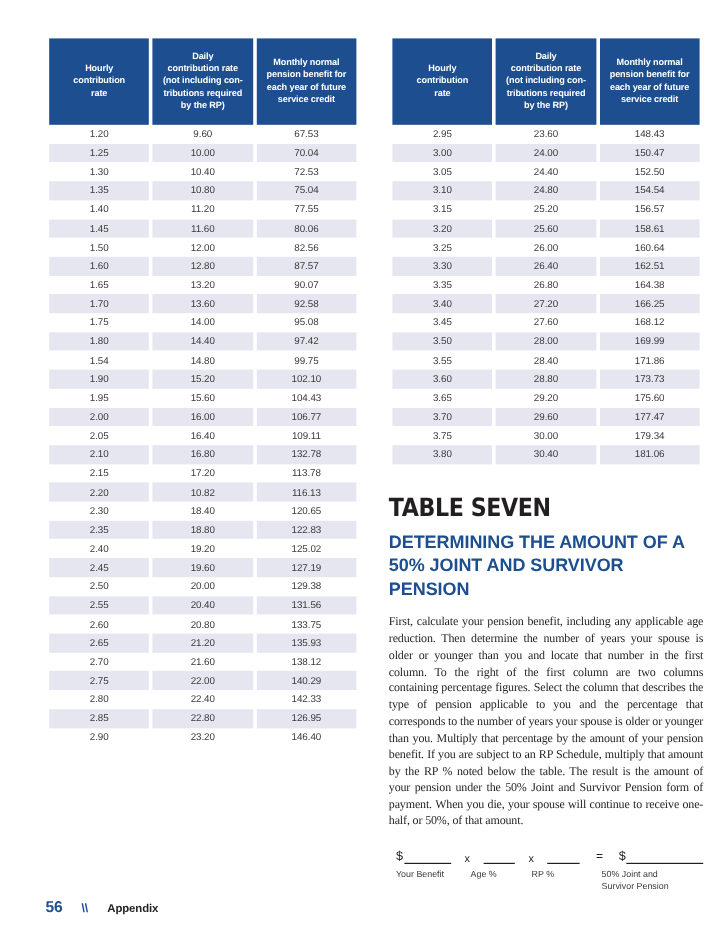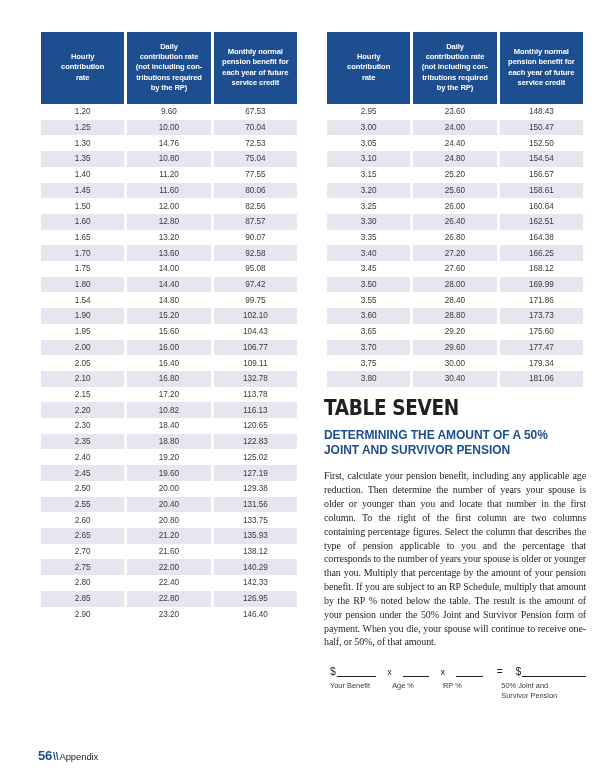--- a/index.html
+++ b/index.html
@@ -61,38 +61,38 @@
     line-height: 1.1;
     letter-spacing: -0.05px;
   }
 
   .rate-table tbody tr:nth-child(even) td {
     background: #e5e6ef;
   }
 
   
   .section {
-    margin-top: 11px;
+    margin-top: 26px;
   }
 
   .section-title {
     font-family: "DejaVu Sans", sans-serif;
     font-size: 21px;
     font-weight: bold;
     color: #231f20;
     letter-spacing: -0.4px;
     line-height: 1;
     transform: scaleX(0.88);
     transform-origin: left center;
     white-space: nowrap;
   }
 
   .section-subtitle {
     margin-top: 9px;
-    font-size: 12px;
+    font-size: 15px;
     font-weight: bold;
     color: #1d4e8f;
     line-height: 1.32;
     letter-spacing: -0.05px;
     text-transform: uppercase;
   }
 
   .body-text {
     margin-top: 10px;
     font-size: 10px;
@@ -151,33 +151,33 @@
 
   
   .footer {
     position: absolute;
     left: 38px;
     bottom: 18px;
     font-size: 10px;
     color: #231f20;
     display: flex;
     align-items: baseline;
-    gap: 1px;
+    gap: 16px;
   }
 
   .footer-pageno {
     font-size: 13px;
     font-weight: bold;
     color: #1d4e8f;
     letter-spacing: -0.3px;
   }
 
   .footer-sep { color: #1d4e8f; font-weight: bold; font-size: 10px; }
 
-  .footer-label { font-size: 9.5px; color: #231f20; letter-spacing: -0.1px; }
+  .footer-label { font-size: 9.5px; color: #231f20; letter-spacing: -0.1px; font-weight: bold; }
 </style>
 </head>
 <body>
 
 <div class="page">
 
   <div class="columns">
 
     <div class="col">
       <table class="rate-table">
@@ -209,21 +209,21 @@
               <td>9.60</td>
               <td>67.53</td>
             </tr>
             <tr>
               <td>1.25</td>
               <td>10.00</td>
               <td>70.04</td>
             </tr>
             <tr>
               <td>1.30</td>
-              <td>14.76</td>
+              <td>10.40</td>
               <td>72.53</td>
             </tr>
             <tr>
               <td>1.35</td>
               <td>10.80</td>
               <td>75.04</td>
             </tr>
             <tr>
               <td>1.40</td>
               <td>11.20</td>

